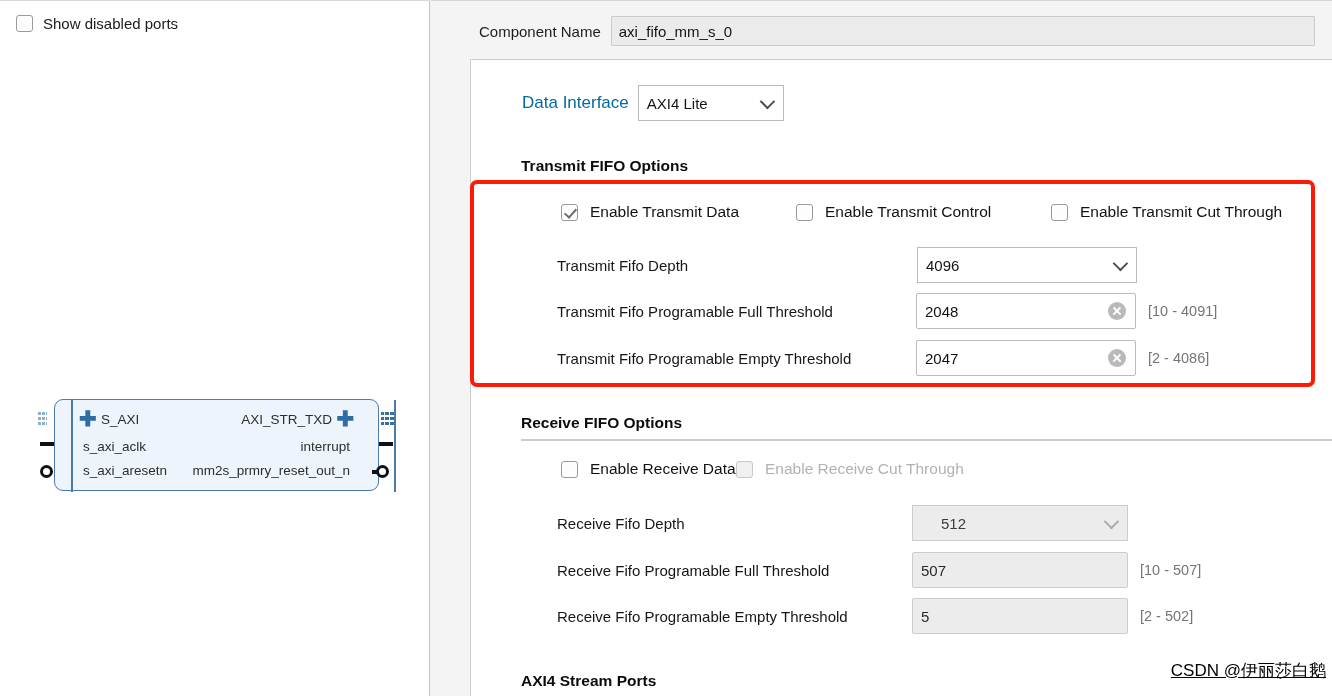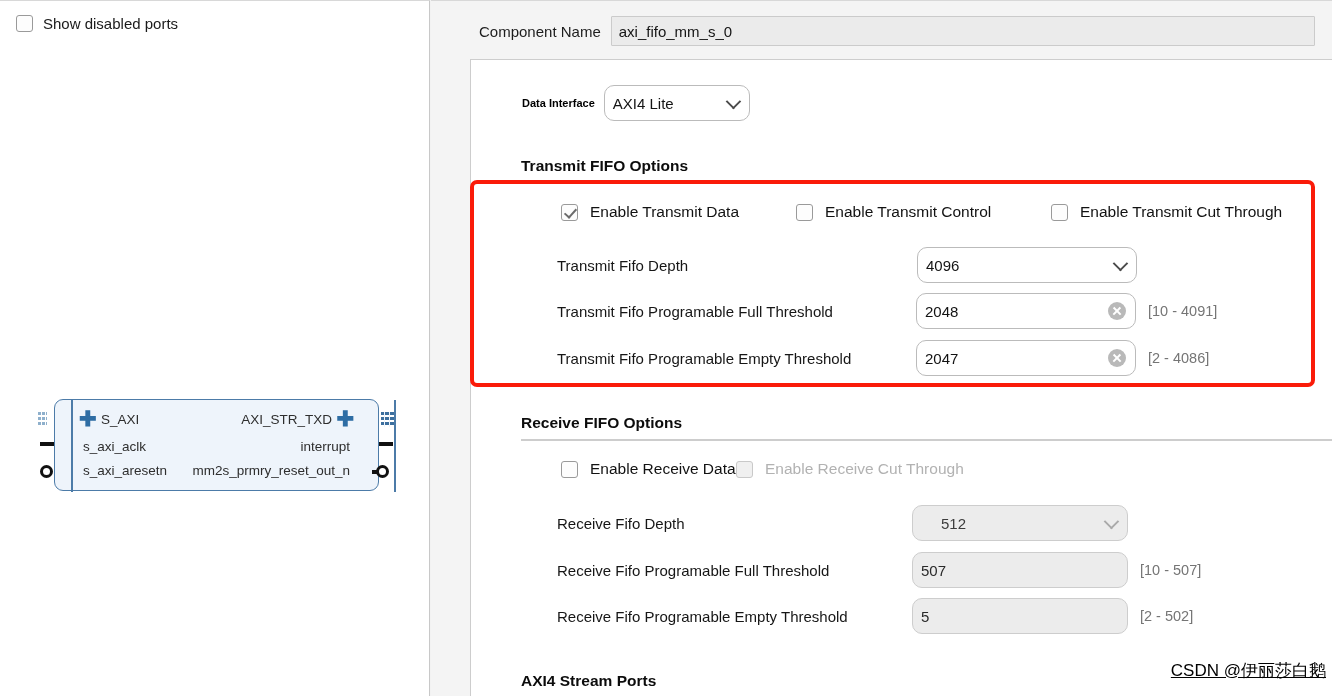--- a/index.html
+++ b/index.html
@@ -211,35 +211,34 @@
 
   
   #data-iface-row {
     position: absolute;
     left: 51px; top: 25px;
     display: flex;
     align-items: center;
     gap: 9px;
   }
   .di-label {
-    font-size: 11px;
-    color: #000000;
-    font-weight: bold;
+    font-size: 17px;
+    color: #0369a1;
   }
   .combo {
     position: relative;
     height: 36px;
     border: 1px solid #bbbbbb;
     background: #ffffff;
     display: flex;
     align-items: center;
     padding: 0 8px;
     font-size: 15px;
     color: #141414;
-    border-radius: 10px;
+    border-radius: 0;
   }
   .combo.disabled {
     background: #ececec;
     border-color: #cdcdcd;
     color: #3c3c3c;
     padding-left: 28px;
   }
   .combo .chev {
     position: absolute;
     right: 12px;
@@ -307,21 +306,21 @@
   .txtbox {
     position: relative;
     height: 36px;
     border: 1px solid #bbbbbb;
     background: #ffffff;
     display: flex;
     align-items: center;
     padding: 8px 8px;
     font-size: 15px;
     color: #121212;
-    border-radius: 10px;
+    border-radius: 2px;
   }
   .txtbox.disabled {
     background: #ececec;
     border-color: #cdcdcd;
     color: #2a2a2a;
   }
   .clear-btn {
     position: absolute;
     right: 9px; top: 50%;
     margin-top: -9px;

